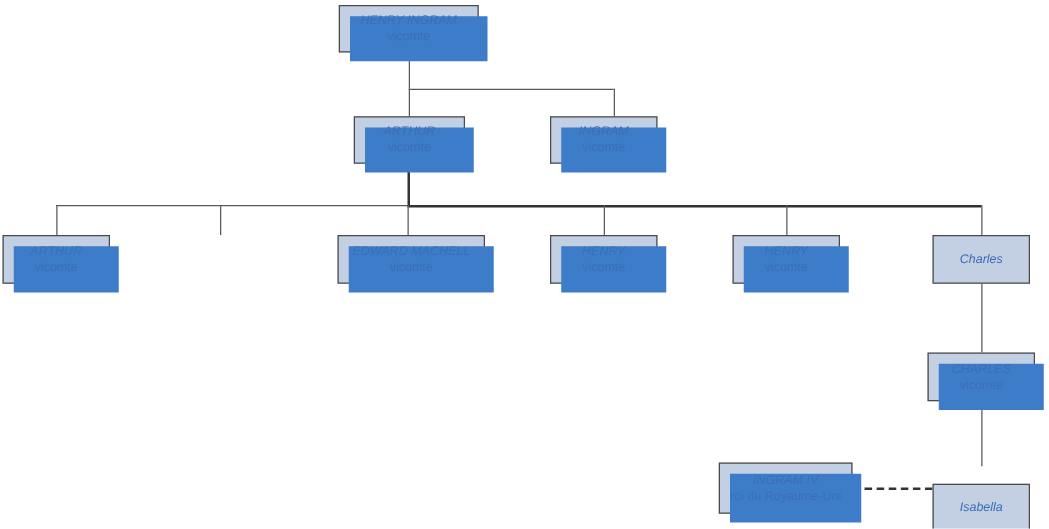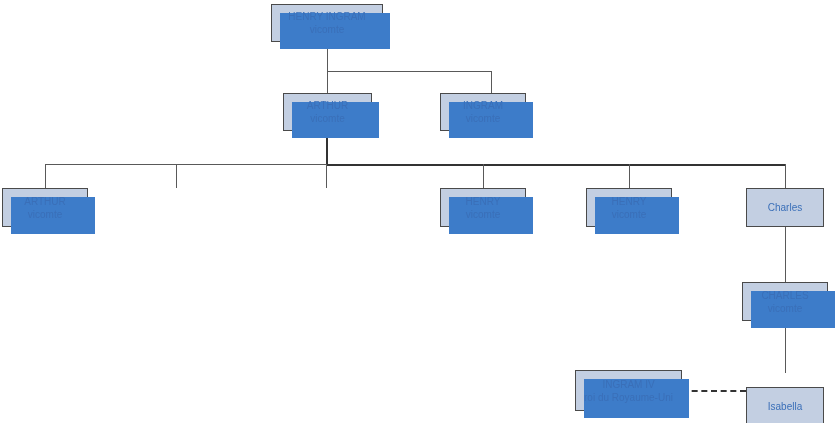--- a/index.html
+++ b/index.html
@@ -53,21 +53,21 @@
   }
   .node .shadow {
     position: absolute;
     left: 8px;
     top: 8px;
     width: 100%;
     height: 100%;
     background: #3d7cc9;
     z-index: -1;
   }
-  .node .name { white-space: nowrap; }
+  .node .name { white-space: nowrap; font-style: italic; }
   .node .title { white-space: nowrap; }
 </style>
 </head>
 <body>
 
 <div id="canvas">
 
   <div class="line v" style="left:327px; top:42px; height:29px;"></div>
   <div class="line h" style="left:327px; top:71px; width:164px;"></div>
   <div class="line v" style="left:327px; top:71px; height:22px;"></div>
@@ -108,20 +108,25 @@
     <span class="title">vicomte</span>
   </div>
 
   <div class="node" style="left:2px; top:188px; width:86px; height:39px;">
     <span class="shadow"></span>
     <span class="name">ARTHUR</span>
     <span class="title">vicomte</span>
   </div>
 
 
+  <div class="node" style="left:270px; top:188px; width:118px; height:39px;">
+    <span class="shadow"></span>
+    <span class="name">EDWARD MACHELL</span>
+    <span class="title">vicomte</span>
+  </div>
 
   <div class="node" style="left:440px; top:188px; width:86px; height:39px;">
     <span class="shadow"></span>
     <span class="name">HENRY</span>
     <span class="title">vicomte</span>
   </div>
 
   <div class="node" style="left:586px; top:188px; width:86px; height:39px;">
     <span class="shadow"></span>
     <span class="name">HENRY</span>

